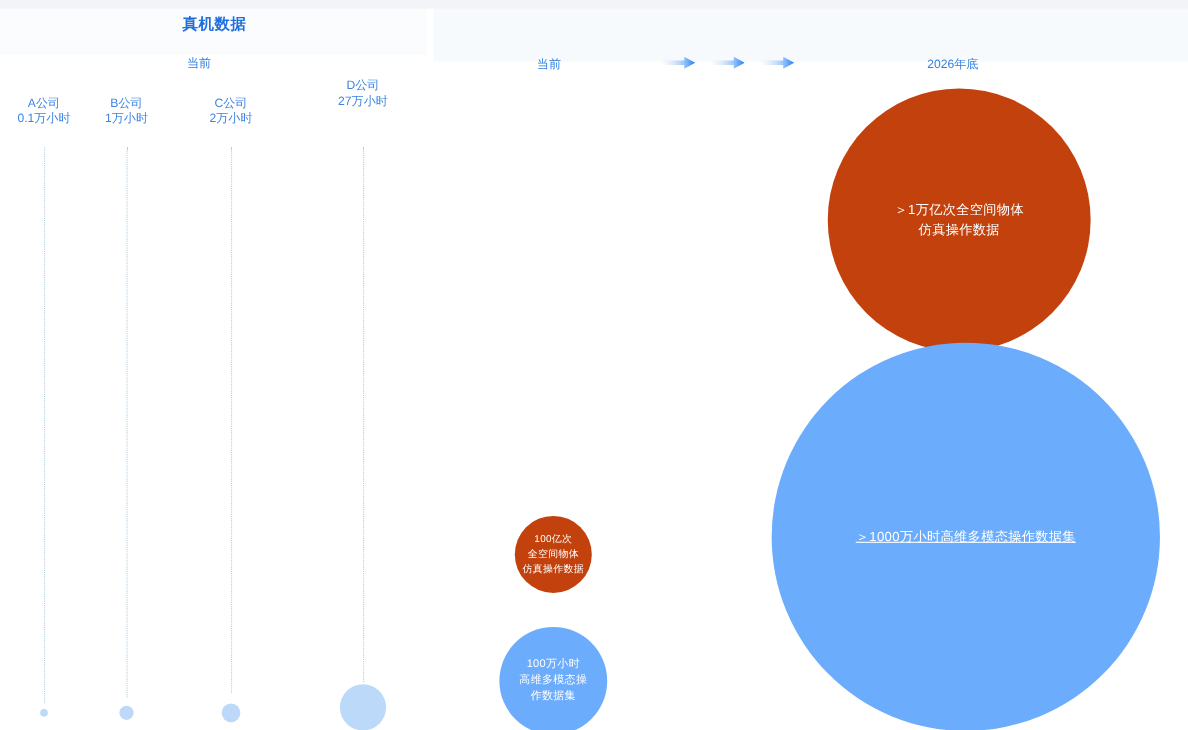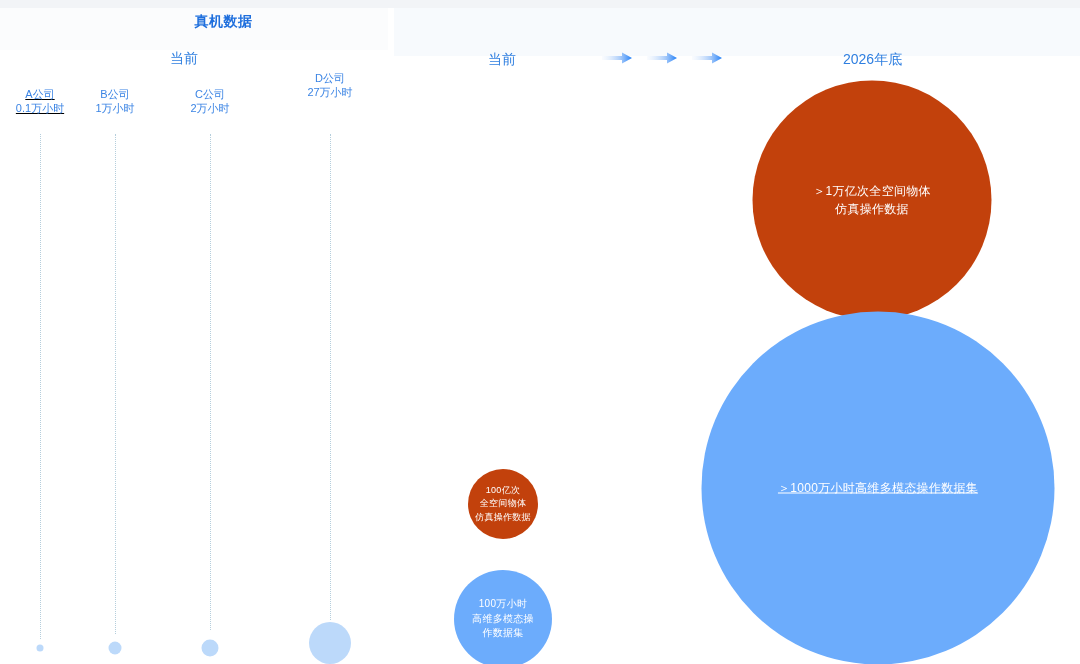--- a/index.html
+++ b/index.html
@@ -34,37 +34,37 @@
     width: 686px; height: 48px;
     background: #f7fafd;
   }
 
   
   .panel {
     position: absolute;
     top: 0;
     height: 664px;
   }
-  .panel-left  { left: 0;   width: 390px; padding-left: 19px; }
+  .panel-left  { left: 0;   width: 390px; }
   .panel-right { left: 390px; width: 690px; }
 
   .section-title {
     position: absolute;
     top: 13px;
     width: 100%;
     text-align: center;
     font-size: 14px;
     font-weight: bold;
     color: #1f6fdd;
     letter-spacing: .5px;
   }
 
   .phase-label {
     position: absolute;
-    font-size: 14px;
+    font-size: 11px;
     color: #2f7fe0;
     white-space: nowrap;
     text-align: right;
   }
 
   
   .company {
     position: absolute;
     transform: translateX(-50%);
     text-align: center;
@@ -140,21 +140,21 @@
 <div class="top-strip"></div>
 <div class="panel-left-tint"></div>
 <div class="panel-right-tint"></div>
 
 <div class="panel panel-left">
 
   <div class="section-title">真机数据</div>
 
   <div class="phase-label" style="left:170px; top:50px;">当前</div>
 
-  <div class="company" style="left:40px; top:87px;text-decoration:underline;">
+  <div class="company" style="left:40px; top:87px;">
     <span class="c-name">A公司</span>
     <span class="c-val">0.1万小时</span>
   </div>
   <div class="stem" style="left:40px; top:134px; height:505px;"></div>
   <div class="mini-bubble" style="left:40px; top:648px; width:7px; height:7px;"></div>
 
   <div class="company" style="left:115px; top:87px;">
     <span class="c-name">B公司</span>
     <span class="c-val">1万小时</span>
   </div>

